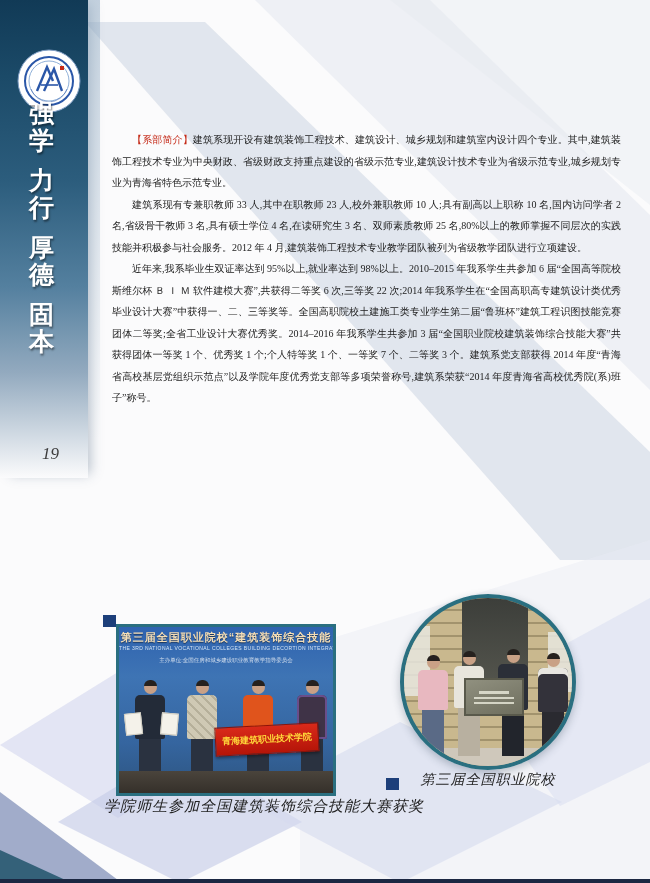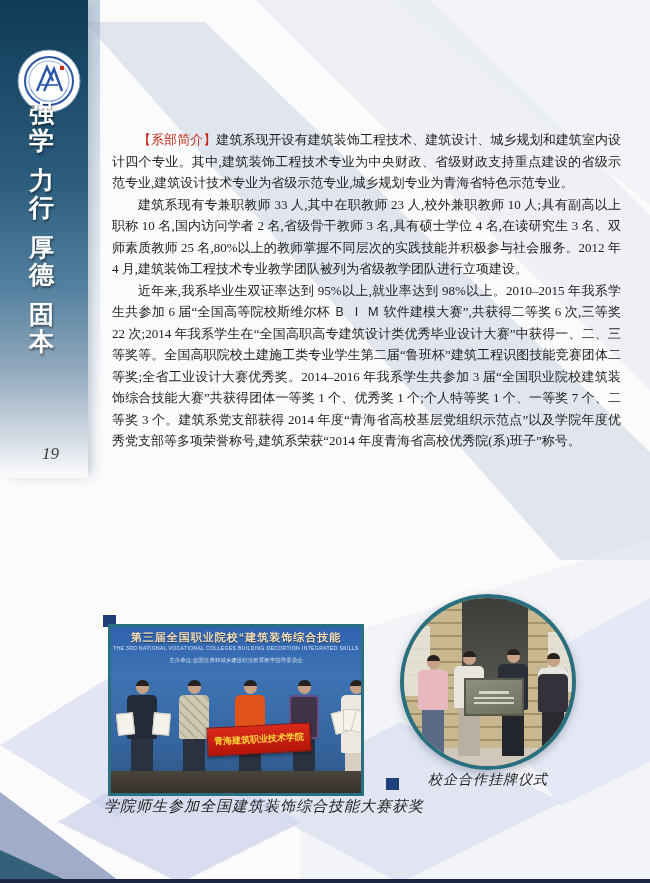--- a/index.html
+++ b/index.html
@@ -39,27 +39,27 @@
   .motto span.gap{margin-top:13px;}
   .page-num{position:absolute;left:42px;top:444px;font-size:17px;font-style:italic;color:#3c3c3c;}
   
   .title{
     position:absolute;left:110px;top:84px;width:470px;text-align:center;
     font-family:"Liberation Sans","DejaVu Sans",sans-serif;
     font-size:23px;font-weight:bold;letter-spacing:9px;color:#1e4e9c;
   }
   .body-text{
     position:absolute;left:112px;top:129px;width:509px;
-    font-size:13px;line-height:21.5px;color:#1c1c1c;text-align:justify;
+    font-size:10px;line-height:21.5px;color:#1c1c1c;text-align:justify;
   }
   .body-text p{margin:0;text-indent:2em;}
   .intro-label{color:#c52a18;}
   
   .photo-left{
-    position:absolute;left:108px;top:624px;width:256px;height:172px;
+    position:absolute;left:116px;top:624px;width:220px;height:172px;
     border:3px solid #2a6f80;box-sizing:border-box;background:#be185d;overflow:hidden;
   }
   .corner{position:absolute;background:#1d3f7a;}
   .corner-tl{left:103px;top:615px;width:13px;height:12px;}
   .corner-br{left:386px;top:778px;width:13px;height:12px;}
   .pp-wall{position:absolute;inset:0;background:linear-gradient(180deg,#2f63b0 0%,#3e74b4 30%,#35659f 70%,#2d547f 100%);}
   .pp-floor{position:absolute;left:0;bottom:0;width:100%;height:22px;background:linear-gradient(180deg,#4a443c,#35302a);}
   .pp-banner-title{
     position:absolute;left:0;top:3px;width:100%;text-align:center;
     font-family:"Liberation Sans",sans-serif;font-size:11px;font-weight:bold;
@@ -236,16 +236,16 @@
       <div class="head"></div>
         <div class="torso" style="background:#33323a;box-shadow:inset 0 6px 0 #e8e6e0;height:44px;"></div>
         <div class="legs" style="height:44px;background:#2a2a30;"></div>
     </div>
     <div class="plaque">
         <i></i>
         <i></i>
         <i></i>
       </div>
   </div>
-  <div class="caption caption-right">校企合作挂牌仪式</div>
+  <div class="caption caption-right">第三届全国职业院校</div>
 
   <div class="bottom-bar"></div>
 </div>
 
 </body></html>

